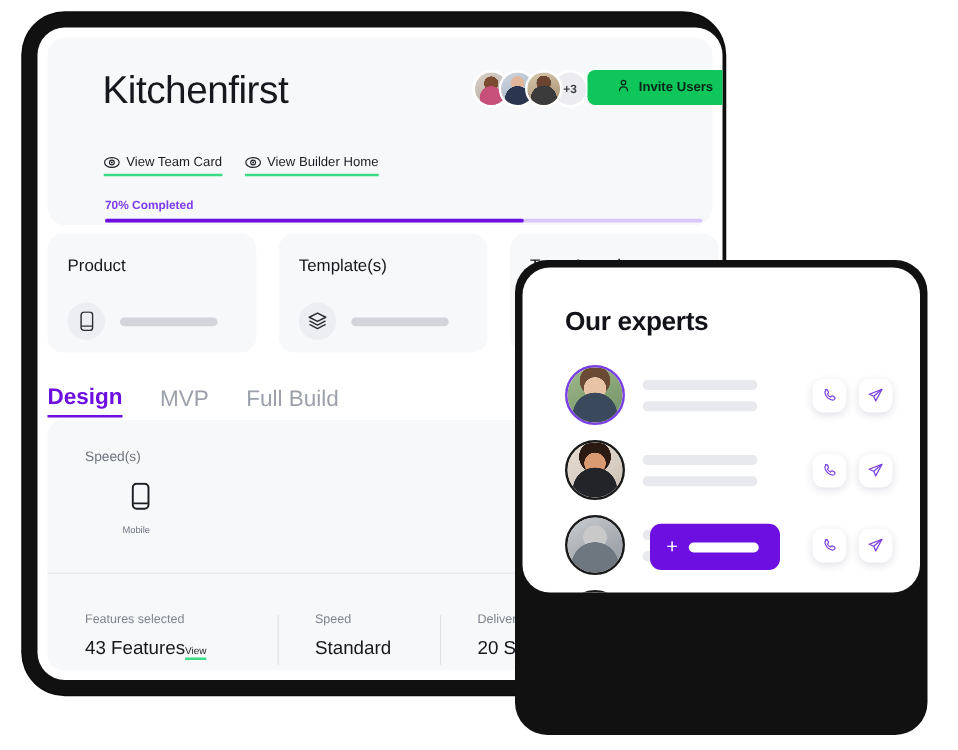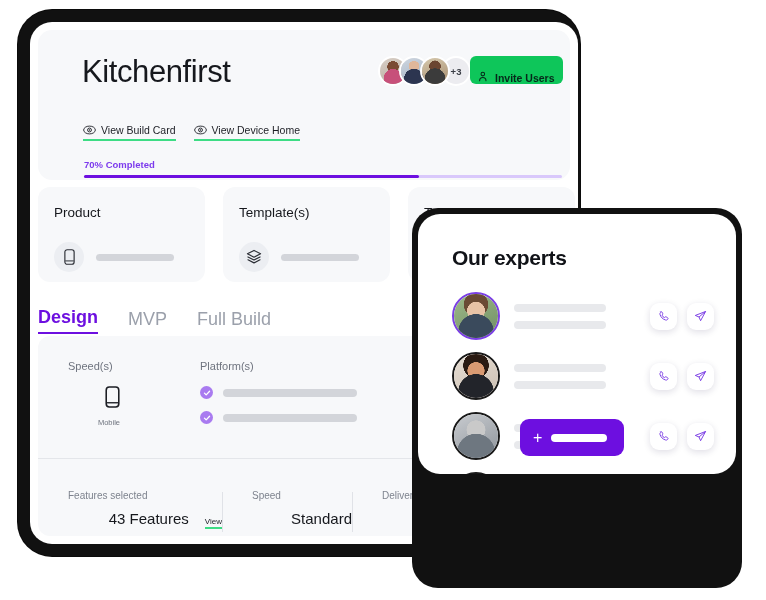--- a/index.html
+++ b/index.html
@@ -141,30 +141,30 @@
     font-weight: 600;
     display: flex; align-items: center; justify-content: center;
     flex: none;
   }
 
   .invite-btn {
     position: absolute;
     left: 432px;
     top: 26px;
     height: 28px;
-    padding: 0 8px;
+    padding: 0 24px;
     background: #0ec65a;
     color: #06281a;
     border: none;
     border-radius: 6px;
     font-family: inherit;
     font-size: 10.5px;
     font-weight: 600;
     display: flex;
-    align-items: flex-end;
+    align-items: center;
     gap: 6px;
     cursor: pointer;
     white-space: nowrap;
   }
 
   
   .info-cards {
     position: absolute;
     left: 8px;
     top: 165px;
@@ -277,23 +277,22 @@
   .stat + .stat::before {
     content: "";
     position: absolute; left: 0; top: 2px;
     width: 1px; height: 40px; background: #e0e2e7;
   }
   .stat-lbl { font-size: 10px; color: #7e838e; white-space: nowrap; }
   .stat-val {
     margin-top: 9px;
     font-size: 15px;
     color: #16181d;
-    display: flex; align-items: baseline; gap: 16px;
+    display: flex; align-items: baseline; gap: 0;
     white-space: nowrap;
-    justify-content: flex-end;
   }
   .view-link {
     font-size: 8px; color: #1c1e24;
     border-bottom: 2px solid #3ddc84;
     padding-bottom: 1px;
     cursor: pointer;
   }
 
   
   .experts-shadow {
@@ -413,31 +412,31 @@
 
       <div class="links-row">
         <div class="link-item">
           <span>
             <svg class="eye-ic" viewBox="0 0 20 14">
               <ellipse cx="10" cy="7" rx="9" ry="6" fill="none" stroke="#1c1e24" stroke-width="1.4"></ellipse>
               <circle cx="10" cy="7" r="3" fill="none" stroke="#1c1e24" stroke-width="1.4"></circle>
               <circle cx="10" cy="7" r="1.2" fill="#1c1e24"></circle>
             </svg>
           </span>
-          <span class="lbl">View Build Card</span>
+          <span class="lbl">View Team Card</span>
         </div>
         <div class="link-item">
           <span>
             <svg class="eye-ic" viewBox="0 0 20 14">
               <ellipse cx="10" cy="7" rx="9" ry="6" fill="none" stroke="#1c1e24" stroke-width="1.4"></ellipse>
               <circle cx="10" cy="7" r="3" fill="none" stroke="#1c1e24" stroke-width="1.4"></circle>
               <circle cx="10" cy="7" r="1.2" fill="#1c1e24"></circle>
             </svg>
           </span>
-          <span class="lbl">View Device Home</span>
+          <span class="lbl">View Builder Home</span>
         </div>
       </div>
 
       <div class="progress-label">70% Completed</div>
       <div class="progress-track">
         <div class="progress-fill"></div>
       </div>
 
       <div class="avatar-group">
         <div class="av">
@@ -522,39 +521,20 @@
             <span>
               <svg width="15" height="22" viewBox="0 0 14 21">
                 <rect x="1" y="1" width="12" height="19" rx="3" fill="none" stroke="#1c1e24" stroke-width="1.5"></rect>
                 <line x1="1.4" y1="16" x2="12.6" y2="16" stroke="#1c1e24" stroke-width="1.3"></line>
               </svg>
             </span>
             <div class="device-label">Mobile</div>
           </div>
         </div>
 
-        <div>
-          <div class="dp-head">Platform(s)</div>
-          <div class="plat-row">
-            <span class="check">
-              <svg width="8" height="8" viewBox="0 0 10 10">
-                  <path d="M1.8 5.2 4 7.4 8.2 2.8" fill="none" stroke="#fff" stroke-width="1.6" stroke-linecap="round" stroke-linejoin="round"></path>
-                </svg>
-            </span>
-            <span class="skel plat-skel"></span>
-          </div>
-          <div class="plat-row">
-            <span class="check">
-              <svg width="8" height="8" viewBox="0 0 10 10">
-                  <path d="M1.8 5.2 4 7.4 8.2 2.8" fill="none" stroke="#fff" stroke-width="1.6" stroke-linecap="round" stroke-linejoin="round"></path>
-                </svg>
-            </span>
-            <span class="skel plat-skel"></span>
-          </div>
-        </div>
       </div>
 
       <div class="dp-divider"></div>
 
       <div class="stats">
         <div class="stat s1">
           <div class="stat-lbl">Features selected</div>
           <div class="stat-val">
             <span>43 Features</span>
             <span class="view-link">View</span>

